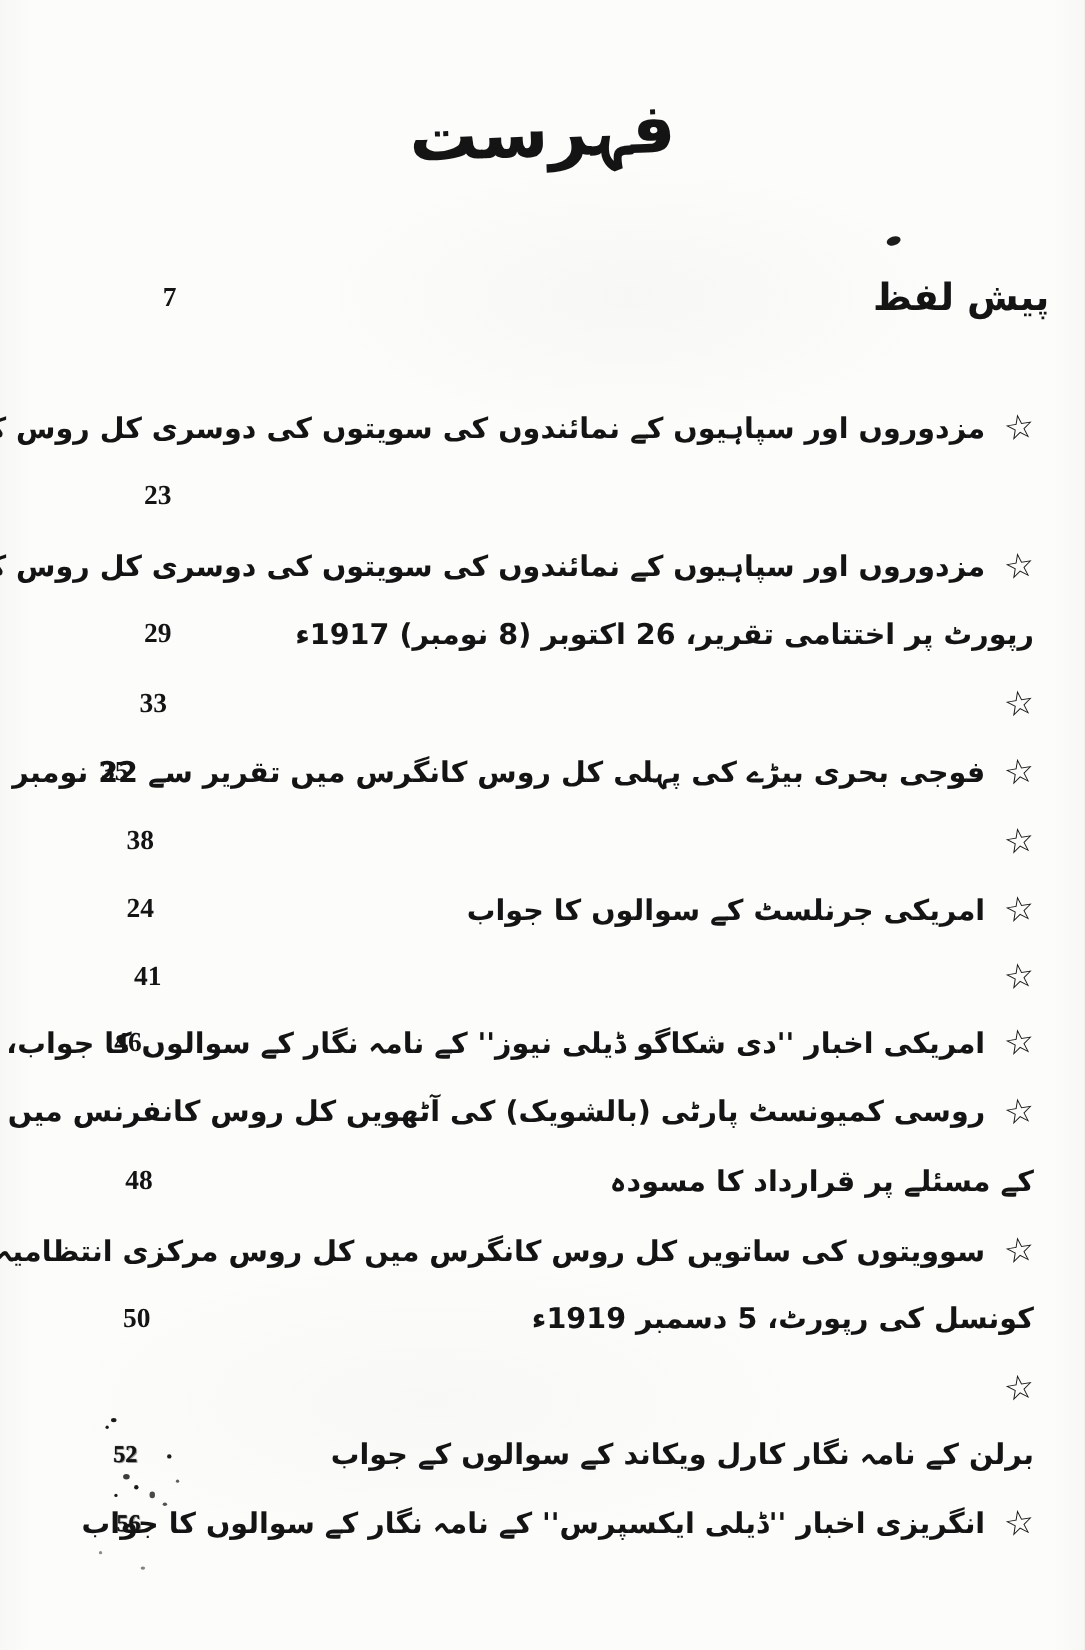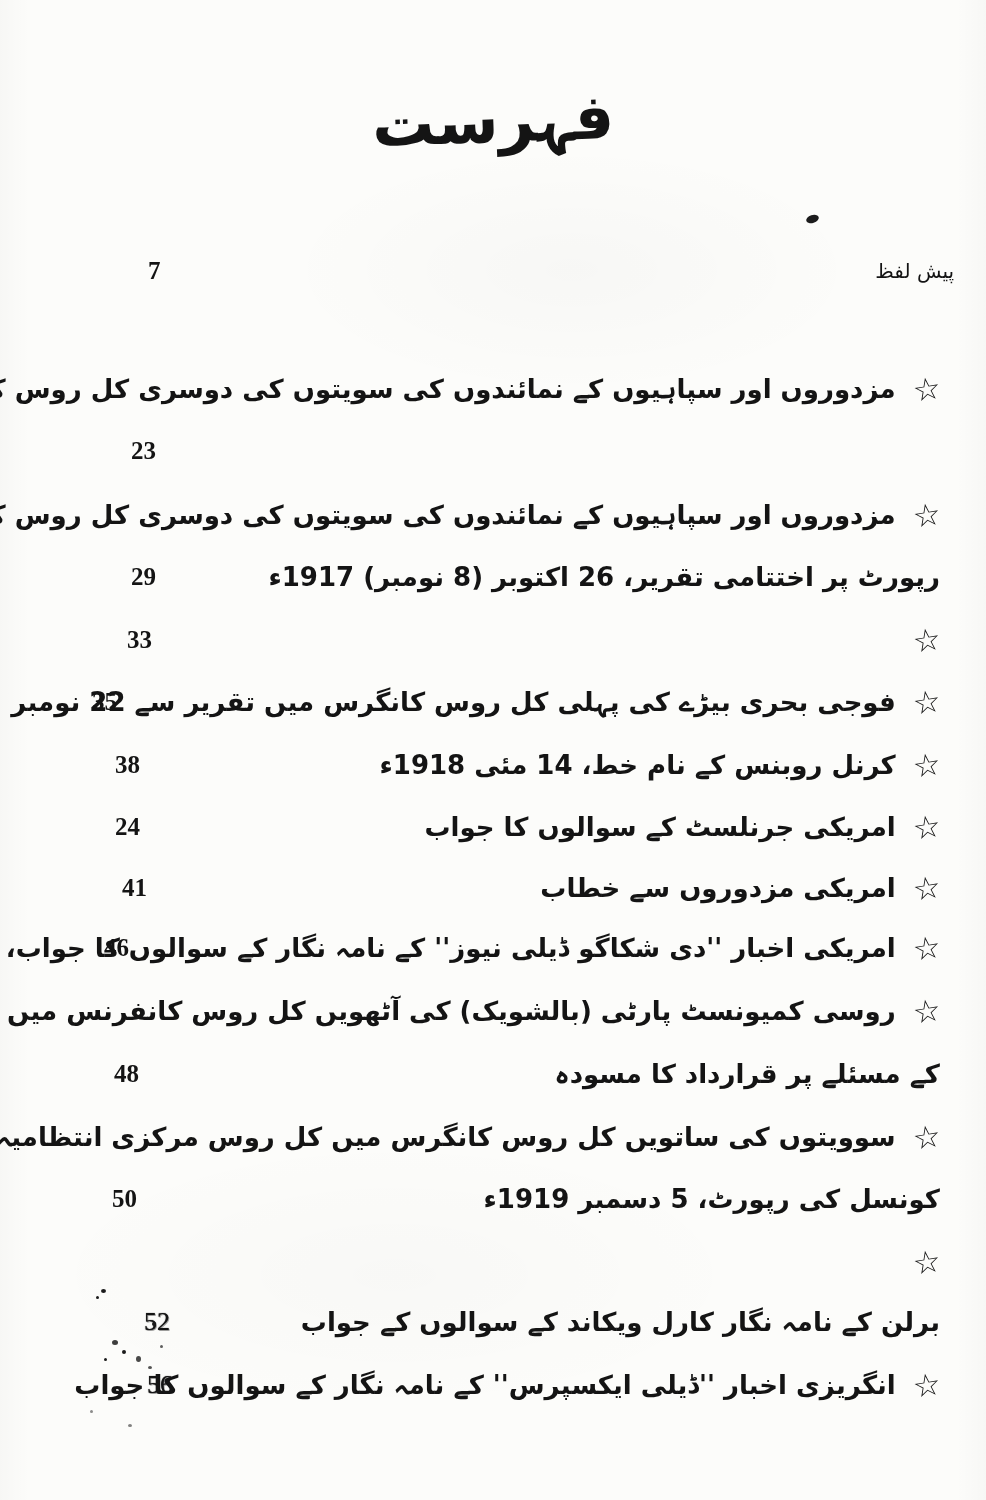--- a/index.html
+++ b/index.html
@@ -38,28 +38,27 @@
   .star{
     font-size:31px;font-weight:400;margin-left:17px;
     transform:rotate(-9deg);line-height:1;
   }
   .num{
     position:absolute;top:50%;transform:translateY(-50%);
     font-family:"Liberation Serif","DejaVu Serif",serif;
     font-size:25px;font-weight:600;direction:ltr;
   }
   .num.smudged{
-    font-weight:400;font-size:26px;
+    font-weight:700;font-size:22px;
     text-shadow:0 0 1px #222, 1px 1px 0 rgba(20,20,20,.35);
-    margin-left:41px;
   }
   .preface-label{
     position:absolute;right:32px;top:0;height:58px;
     display:flex;align-items:center;
-    font-size:20px;font-weight:400;
+    font-size:34px;font-weight:700;
   }
   .speck{position:absolute;background:#1b1b1b;border-radius:50%;}
 </style>
 </head>
 <body>
 
 <div class="page">
 
   <div class="title">فہرست</div>
   <div class="ink-dot"></div>
@@ -103,37 +102,35 @@
     <div class="line">
       <span class="star">☆</span>
       <span>فوجی بحری بیڑے کی پہلی کل روس کانگرس میں تقریر سے 22 نومبر (5 دسمبر) 1917ء</span>
     </div>
     <span class="num" style="left:92px">35</span>
   </div>
 
   <div class="row" style="top:736px">
     <div class="line">
       <span class="star">☆</span>
-      <span>کرنل روبنس کے نام خط، 14 مئی 1918ء</span>
     </div>
     <span class="num" style="left:115px">38</span>
   </div>
 
   <div class="row" style="top:798px">
     <div class="line">
       <span class="star">☆</span>
       <span>امریکی جرنلسٹ کے سوالوں کا جواب</span>
     </div>
     <span class="num" style="left:115px">24</span>
   </div>
 
   <div class="row" style="top:859px">
     <div class="line">
       <span class="star">☆</span>
-      <span>امریکی مزدوروں سے خطاب</span>
     </div>
     <span class="num" style="left:122px">41</span>
   </div>
 
   <div class="row" style="top:919px">
     <div class="line">
       <span class="star">☆</span>
       <span>امریکی اخبار ''دی شکاگو ڈیلی نیوز'' کے نامہ نگار کے سوالوں کا جواب، 5 اکتوبر 1919ء</span>
     </div>
     <span class="num" style="left:104px">46</span>

